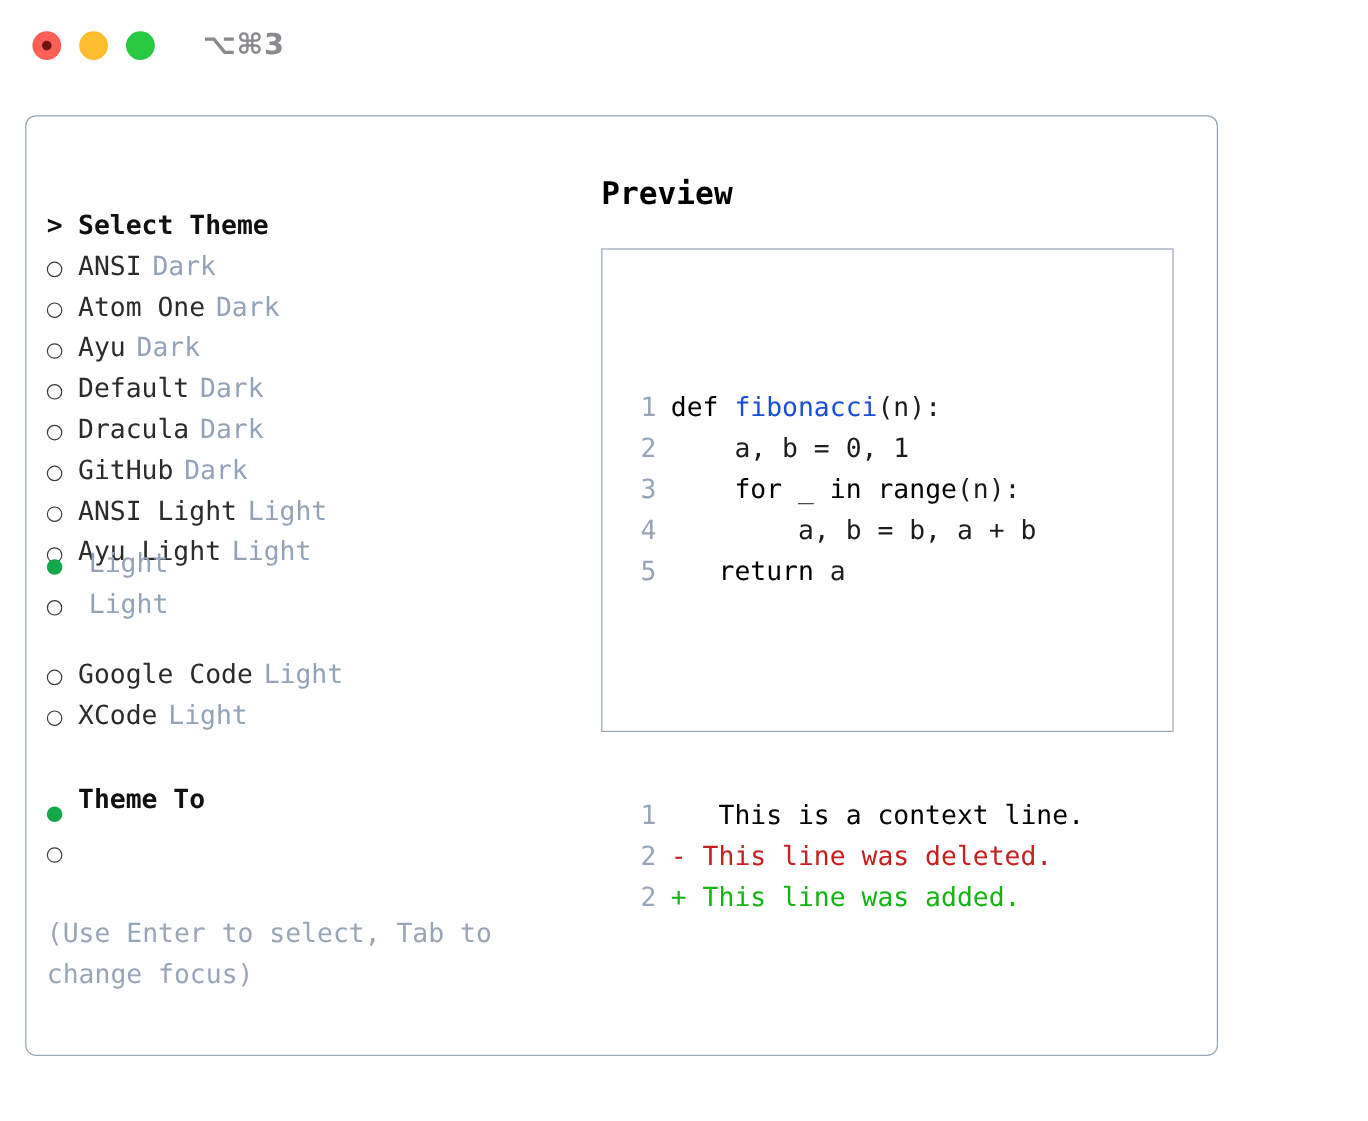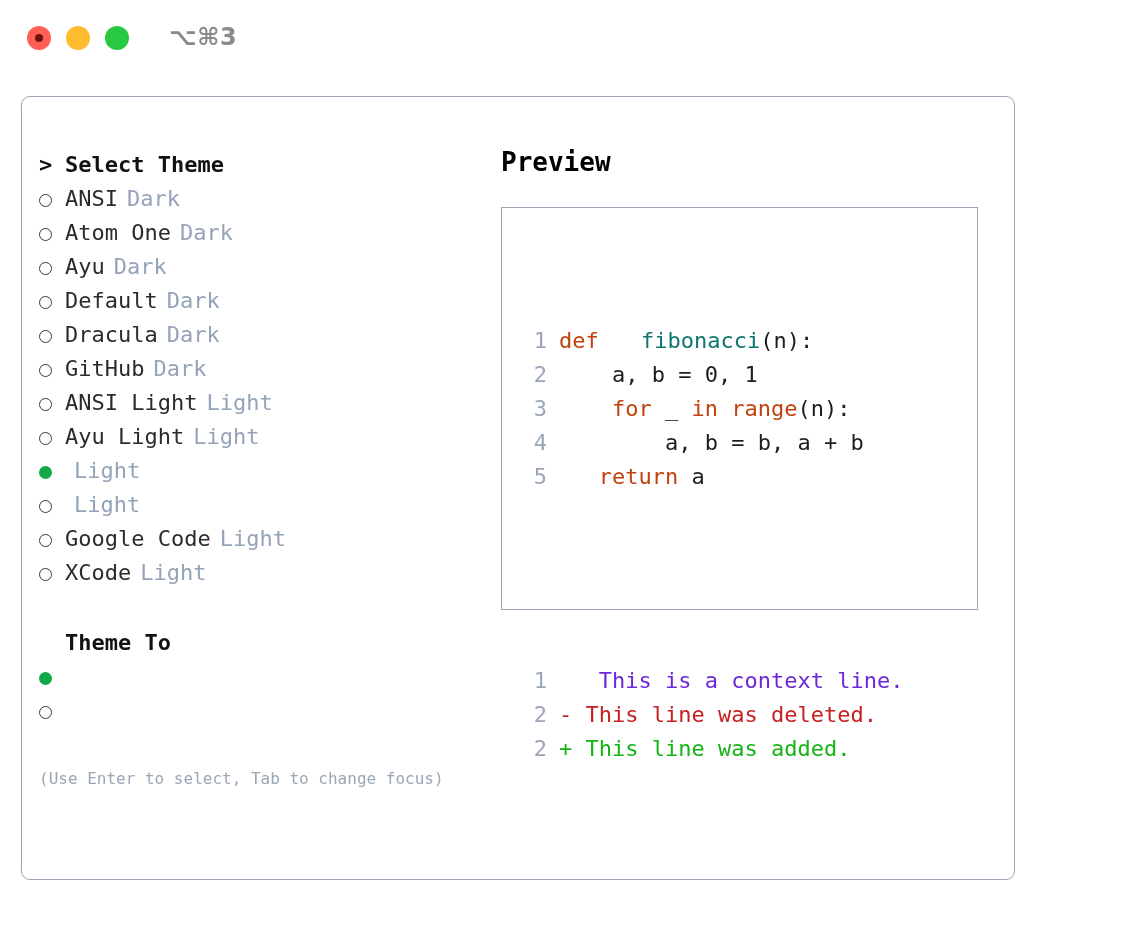--- a/index.html
+++ b/index.html
@@ -126,38 +126,39 @@
     background: transparent;
   }
   .marker.caret {
     color: #111111;
     font-weight: 700;
   }
   .marker.blank { color: transparent; }
 
   .item-label {
     color: #2b2b2b;
+    margin-top: 24px;
   }
   .row.selected .item-label { color: #12a84a; }
   .row.heading .item-label {
     color: #111111;
     font-weight: 700;
   }
   .item-tag {
     color: #94a3b8;
     margin-left: 9px;
   }
 
   .section-gap { height: 36px; }
 
   .hint {
     position: absolute;
     left: 17px; top: 665px;
     width: 420px;
-    font-size: 16px;
+    font-size: 22px;
     line-height: 34px;
     color: #9aa6b6;
     white-space: pre-wrap;
   }
 
   
   .right-pane {
     position: absolute;
     left: 479px; top: 51px;
     width: 500px;
@@ -187,24 +188,24 @@
   .cline { display: flex; align-items: baseline; white-space: pre; }
   .lnum {
     display: inline-block;
     width: 28px;
     flex: 0 0 28px;
     text-align: right;
     color: #9aa6b6;
     margin-right: 12px;
   }
   .ctext { white-space: pre; }
-  .tok-kw    { color: #c2410c; }
-  .tok-fn    { color: #0f766e; margin-left: 29px; }
+  .tok-kw    { color: #000000; }
+  .tok-fn    { color: #1d4ed8; }
   .tok-plain { color: #1d1d1d; }
-  .tok-ctx   { color: #6d28d9; }
+  .tok-ctx   { color: #000000; }
   .tok-del   { color: #c62020; }
   .tok-add   { color: #14b414; }
   .blank-line { height: 34px; }
 </style>
 </head>
 <body>
 
 <div class="window">
 
   <div class="titlebar">

